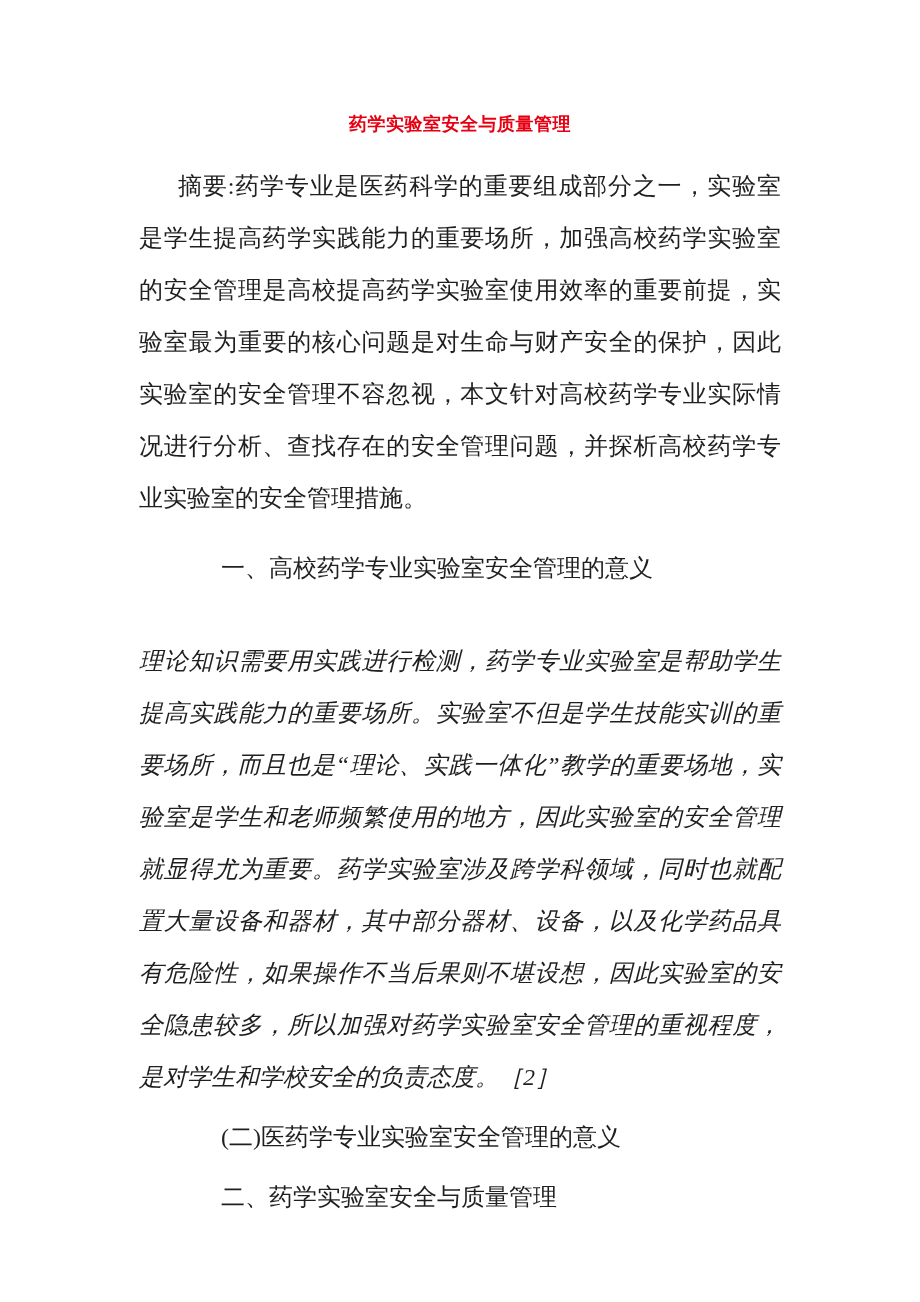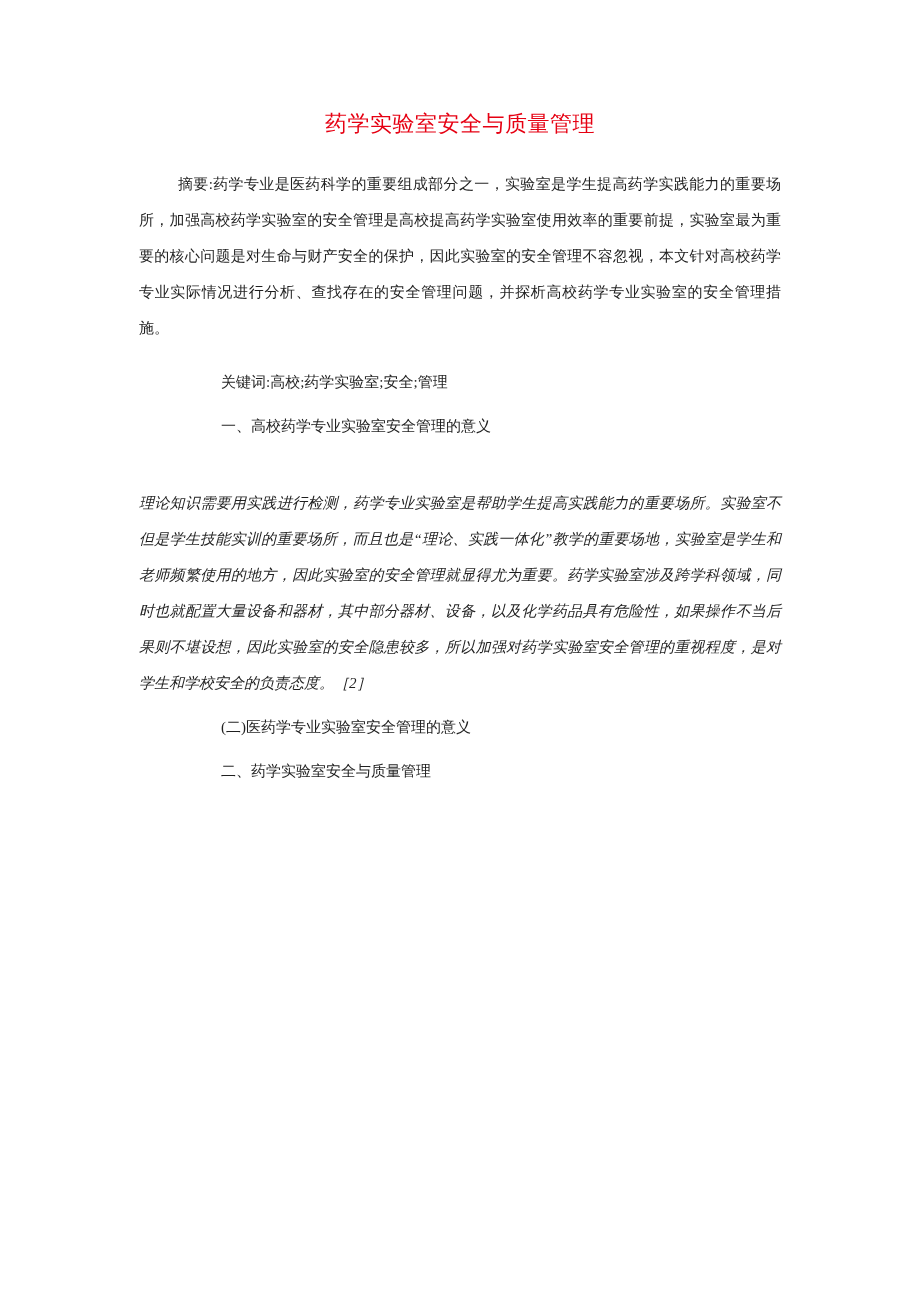--- a/index.html
+++ b/index.html
@@ -14,30 +14,30 @@
     overflow: hidden;
     font-family: "Liberation Serif", "DejaVu Serif", serif;
     color: #1f1f1f;
   }
   .page {
     width: 642px;
     margin: 0 auto;
     padding-top: 104px;
   }
   .doc-title {
-    font-size: 22px;
-    font-weight: 400;
+    font-size: 18px;
+    font-weight: 700;
     text-align: center;
     line-height: 40px;
-    margin: 0 0 22px 0;
+    margin: 0 0 16px 0;
     letter-spacing: 0.5px;
   }
   .para {
-    font-size: 15px;
-    line-height: 36px;
+    font-size: 24px;
+    line-height: 52px;
     text-align: justify;
     margin: 0;
     word-break: break-all;
   }
   
   .para-abstract {
     text-indent: 39px;
     margin: 0 0 18px 0;
   }
   
@@ -54,21 +54,20 @@
 </style>
 </head>
 <body>
 
 <div class="page">
 
   <h1 class="doc-title" style="color: rgb(230, 0, 18);">药学实验室安全与质量管理</h1>
 
   <p class="para para-abstract">摘要:药学专业是医药科学的重要组成部分之一，实验室是学生提高药学实践能力的重要场所，加强高校药学实验室的安全管理是高校提高药学实验室使用效率的重要前提，实验室最为重要的核心问题是对生命与财产安全的保护，因此实验室的安全管理不容忽视，本文针对高校药学专业实际情况进行分析、查找存在的安全管理问题，并探析高校药学专业实验室的安全管理措施。</p>
 
-  <p class="para para-single">关键词:高校;药学实验室;安全;管理</p>
 
   <p class="para para-single">一、高校药学专业实验室安全管理的意义</p>
 
 
   <p class="para para-body">理论知识需要用实践进行检测，药学专业实验室是帮助学生提高实践能力的重要场所。实验室不但是学生技能实训的重要场所，而且也是“理论、实践一体化”教学的重要场地，实验室是学生和老师频繁使用的地方，因此实验室的安全管理就显得尤为重要。药学实验室涉及跨学科领域，同时也就配置大量设备和器材，其中部分器材、设备，以及化学药品具有危险性，如果操作不当后果则不堪设想，因此实验室的安全隐患较多，所以加强对药学实验室安全管理的重视程度，是对学生和学校安全的负责态度。［2］</p>
 
   <p class="para para-single">(二)医药学专业实验室安全管理的意义</p>
 
 
   <p class="para para-single">二、药学实验室安全与质量管理</p>

